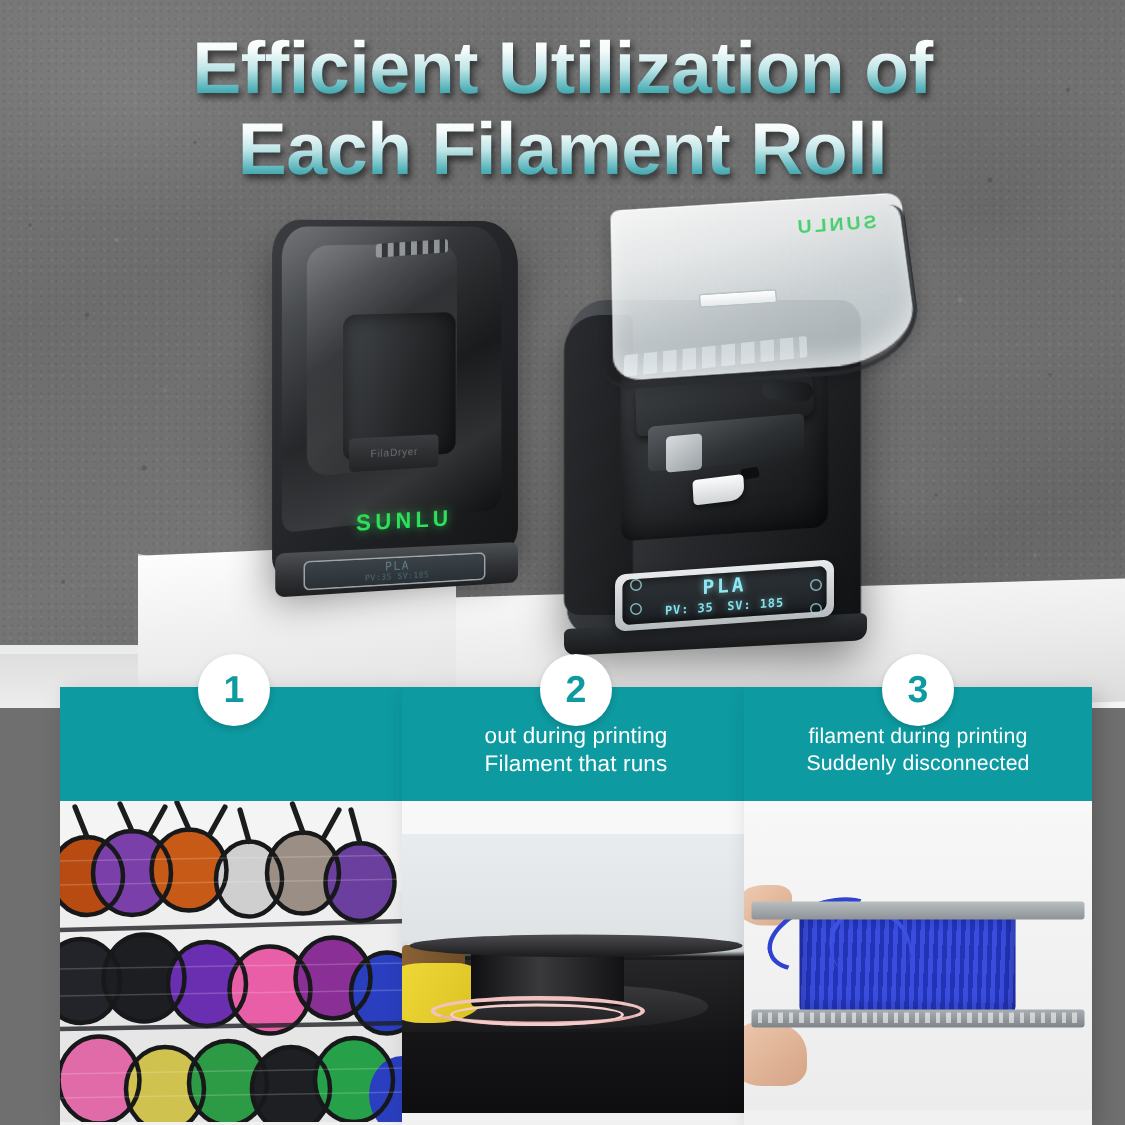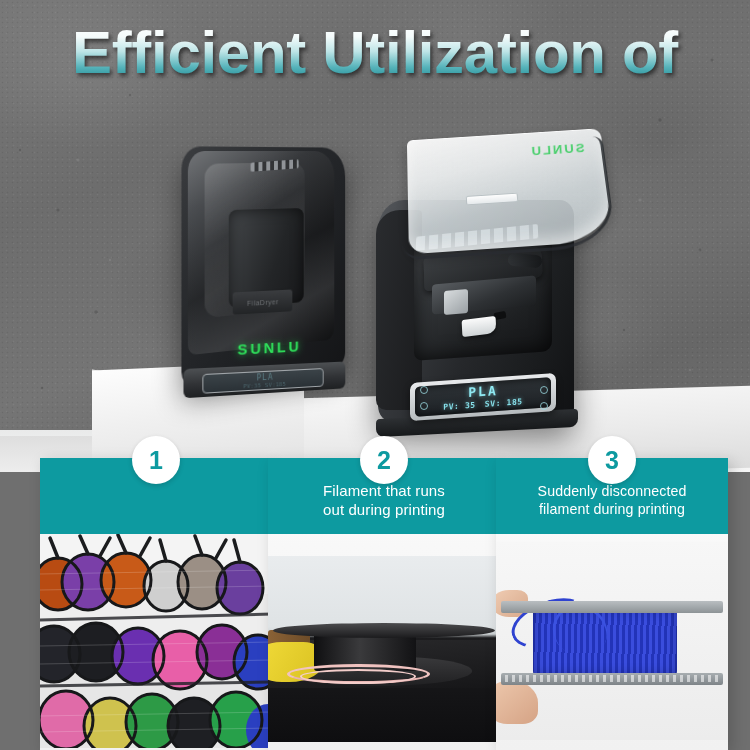--- a/index.html
+++ b/index.html
@@ -37,21 +37,21 @@
   }
   .bg-specks { position:absolute; left:0; top:0; width:750px; height:470px; opacity:.55; }
 
   
   .title-block {
     position:absolute; left:0; top:22px; width:750px;
     text-align:center; z-index:30;
     line-height:1.02;
   }
   .title-line {
-    font-size:60px; font-weight:bold; letter-spacing:-.3px;
+    font-size:49px; font-weight:bold; letter-spacing:-.3px;
     background:linear-gradient(180deg,#ffffff 0%,#f4fbfb 24%,#bfe5e7 48%,#56b3ba 74%,#18868f 100%);
     -webkit-background-clip:text; background-clip:text;
     -webkit-text-fill-color:transparent; color:transparent;
     filter:drop-shadow(2px 3px 2px rgba(0,0,0,.55));
     display:block; white-space:nowrap;
   }
   .title-line.l2 { margin-top:4px; }
 
   
   .pedestal-left {
@@ -416,20 +416,21 @@
         <circle cx="185" cy="260" r="1.2"></circle>
       <circle cx="640" cy="200" r="1.6"></circle>
         <circle cx="690" cy="370" r="1.3"></circle>
       <circle cx="330" cy="100" r="1.1"></circle>
         <circle cx="110" cy="260" r="1.2"></circle>
     </g>
   </svg>
 
   <div class="title-block">
     <span class="title-line l1">Efficient Utilization of</span>
+    <span class="title-line l2">Each Filament Roll</span>
   </div>
 
   <div class="floor-band"></div>
   <div class="floor-band-left"></div>
   <div class="pedestal-right"></div>
   <div class="pedestal-left-side"></div>
   <div class="pedestal-left"></div>
 
   <div class="device-left">
     <div class="dl-body"></div>
@@ -589,22 +590,22 @@
           <div class="ph2-spool-flange"></div>
           <div class="ph2-pink"></div>
           <div class="ph2-pink2"></div>
         </div>
       </div>
       <div class="card-banner">
         <div class="badge">
           <span>2</span>
         </div>
         <div class="cap">
+          <div>out during printing</div>
           <div>Filament that runs</div>
-          <div>out during printing</div>
         </div>
       </div>
     </div>
 
     <div class="card c3">
       <div class="card-photo">
         <div class="ph3">
           <div class="ph3-thumb"></div>
           <div class="ph3-fingers"></div>
           <div class="ph3-coil"></div>
@@ -613,20 +614,20 @@
           <div class="ph3-flange-top"></div>
           <div class="ph3-flange-bot"></div>
           <div class="ph3-flange-bot-dots"></div>
         </div>
       </div>
       <div class="card-banner">
         <div class="badge">
           <span>3</span>
         </div>
         <div class="cap">
+          <div>filament during printing</div>
           <div>Suddenly disconnected</div>
-          <div>filament during printing</div>
         </div>
       </div>
     </div>
 
   </div>
 </div>
 
 </body></html>

